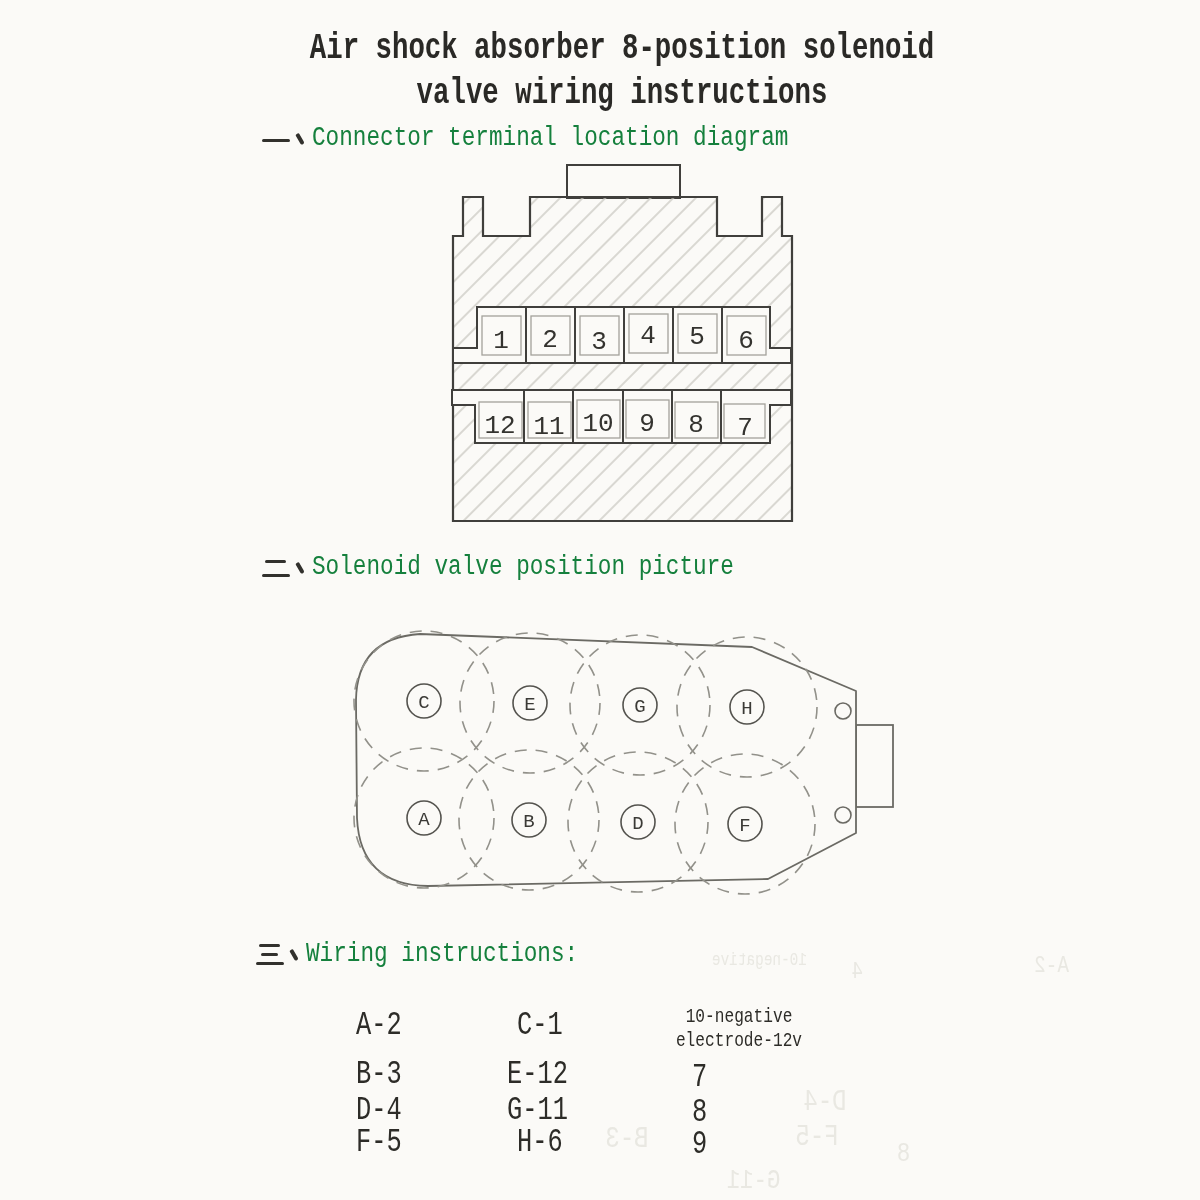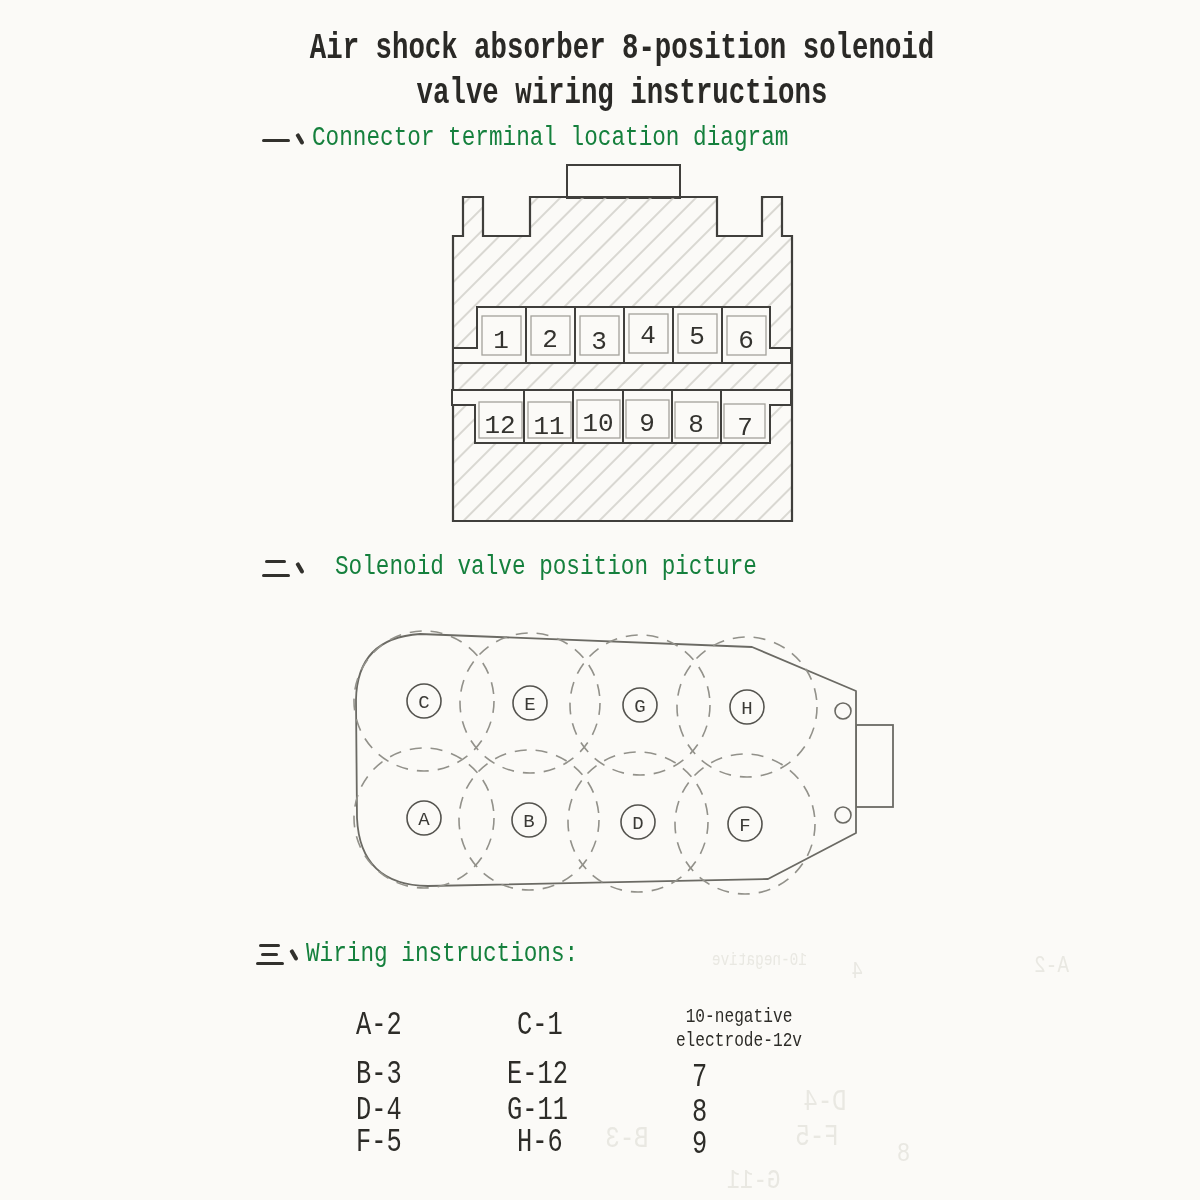--- a/index.html
+++ b/index.html
@@ -112,21 +112,21 @@
     <text x="746" y="348">6</text>
     <text x="500" y="433">12</text>
     <text x="549" y="434">11</text>
     <text x="598" y="431">10</text>
     <text x="647" y="431">9</text>
     <text x="696" y="432">8</text>
     <text x="745" y="435">7</text>
   </g>
 </svg>
 
-<div class="abs heading" style="left:262px;top:552px;gap:23px;">
+<div class="abs heading" style="left:262px;top:552px;">
   <span class="cjk">
     <i style="left:3px;top:8px;width:21px;height:3px;"></i>
     <i style="left:0;top:22px;width:28px;height:3px;"></i>
     <i class="comma"></i>
   </span>
   <span class="htext">Solenoid valve position picture</span>
 </div>
 
 <svg class="abs" style="left:340px;top:615px;" width="570" height="290" viewBox="340 615 570 290">
   <rect x="856" y="725" width="37" height="82" fill="#fbfaf7" stroke="#6b6a64" stroke-width="1.8"></rect>

